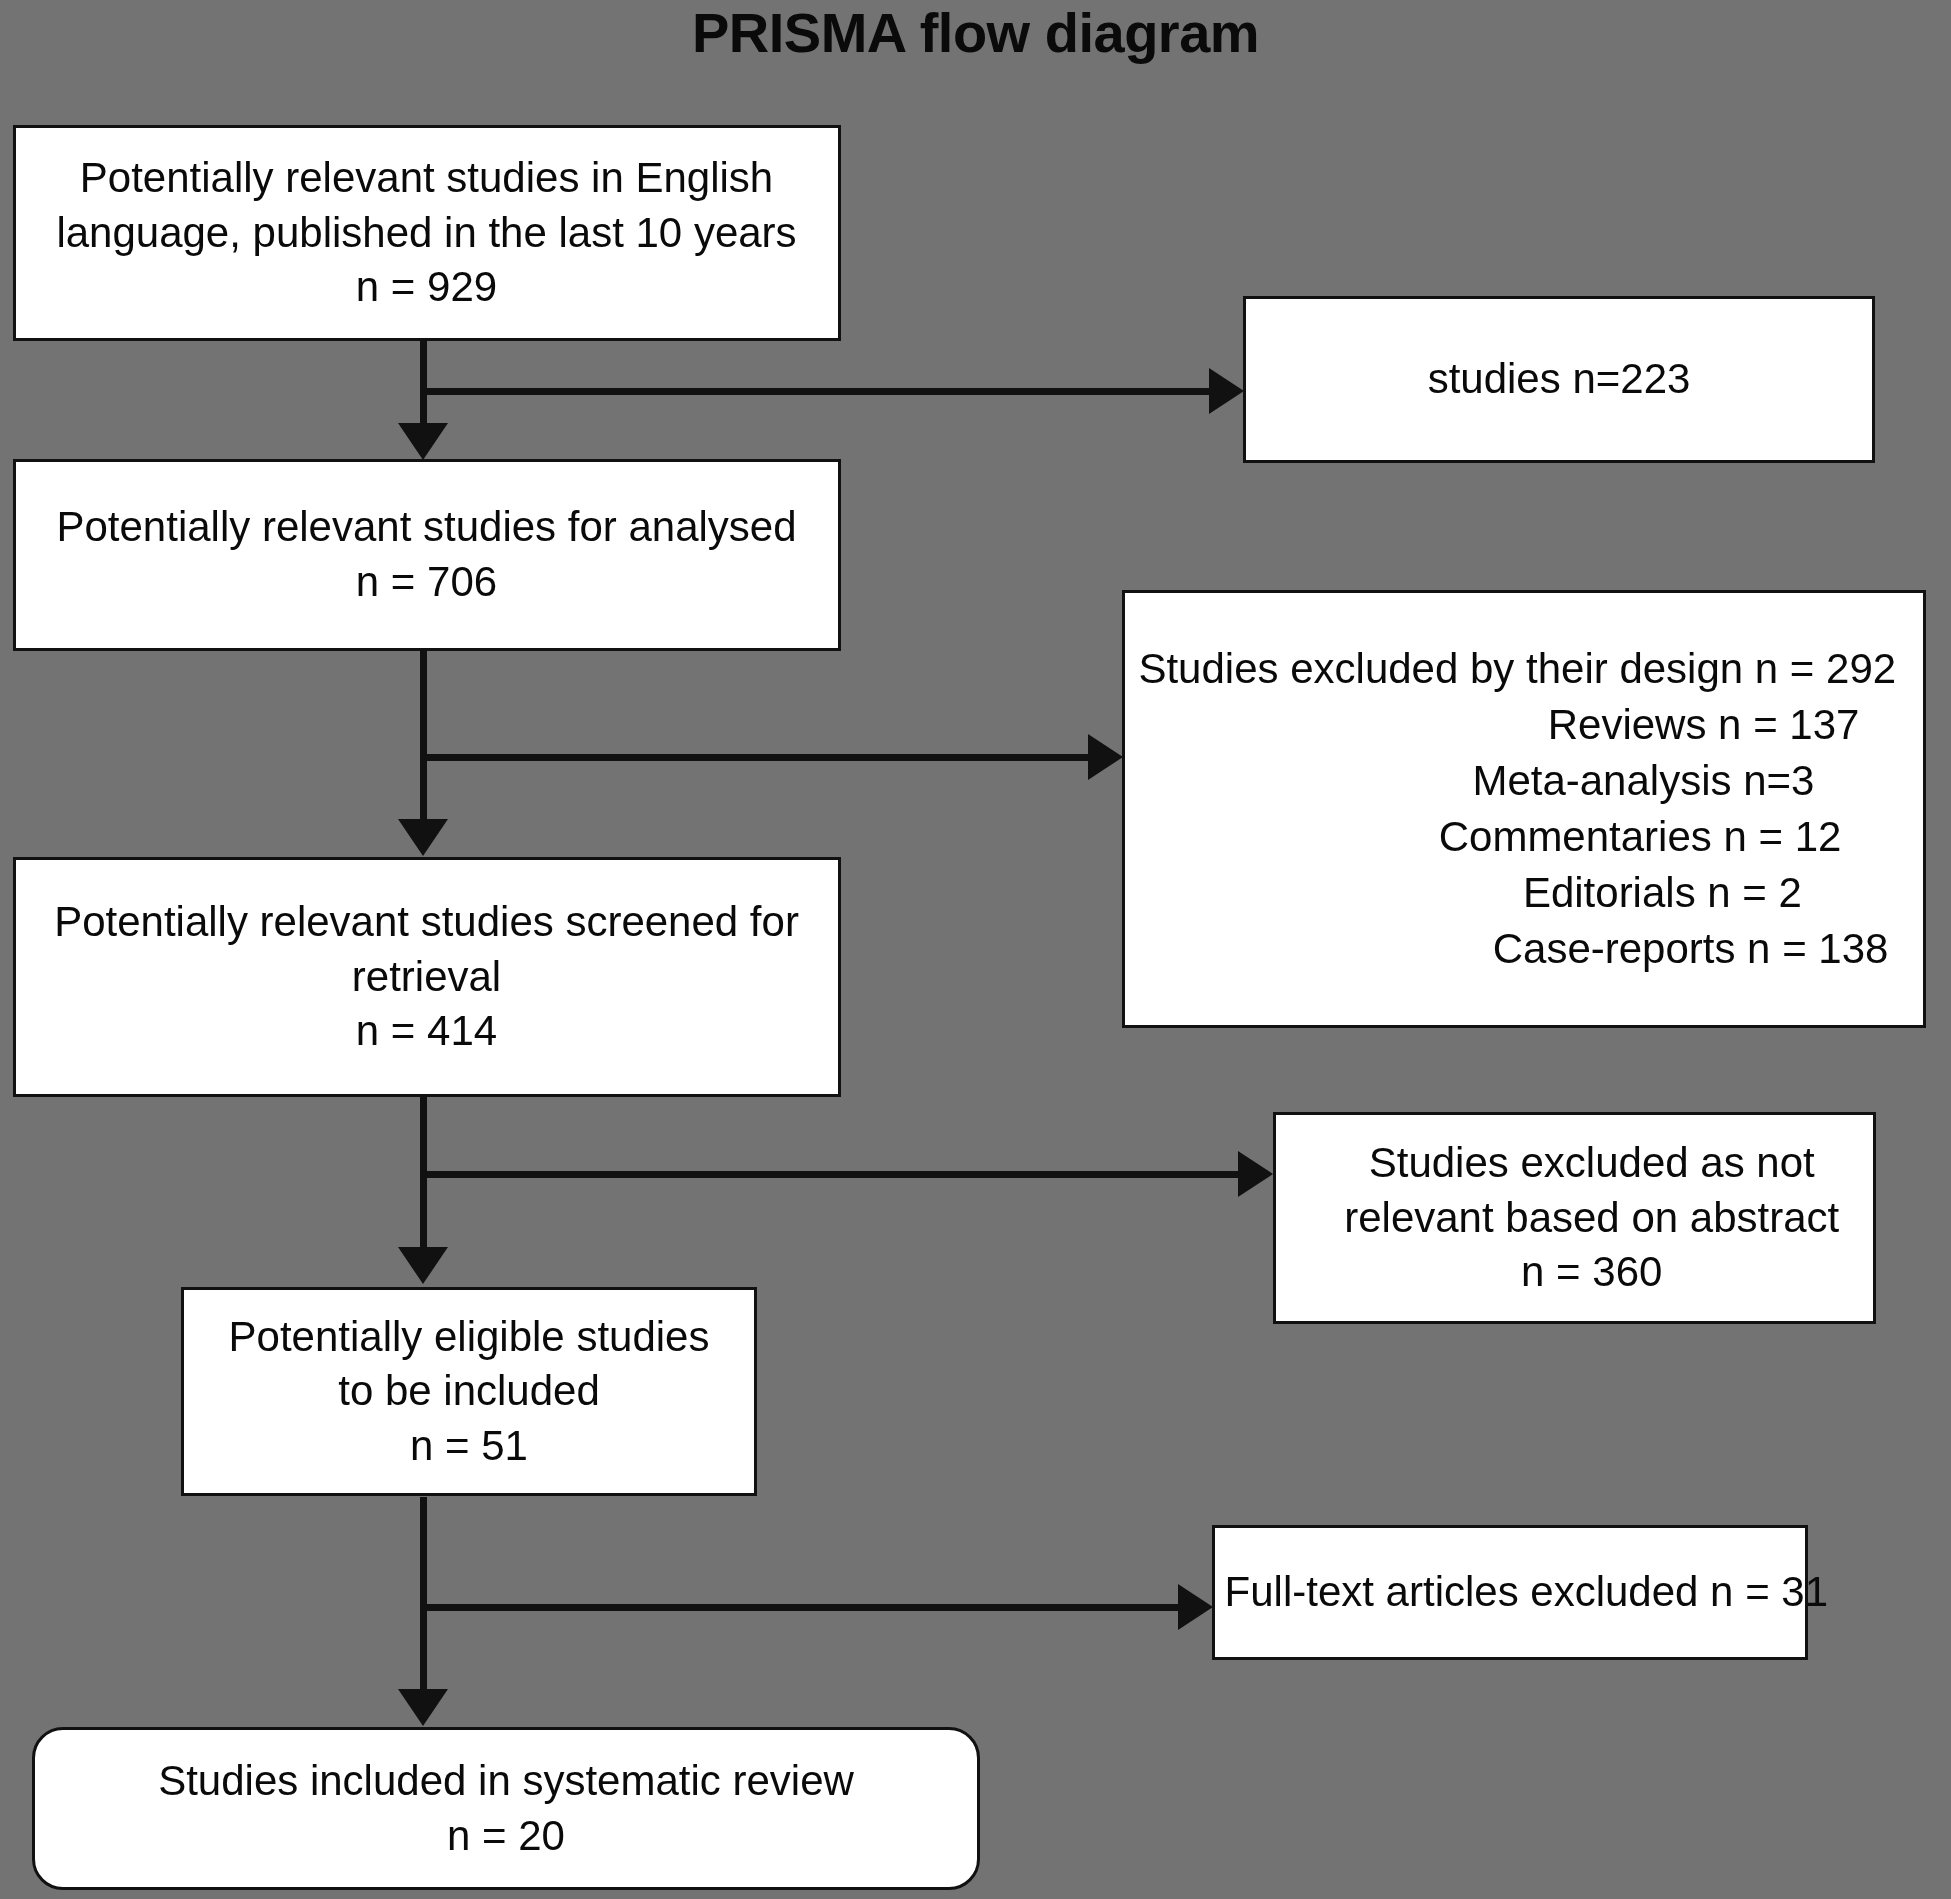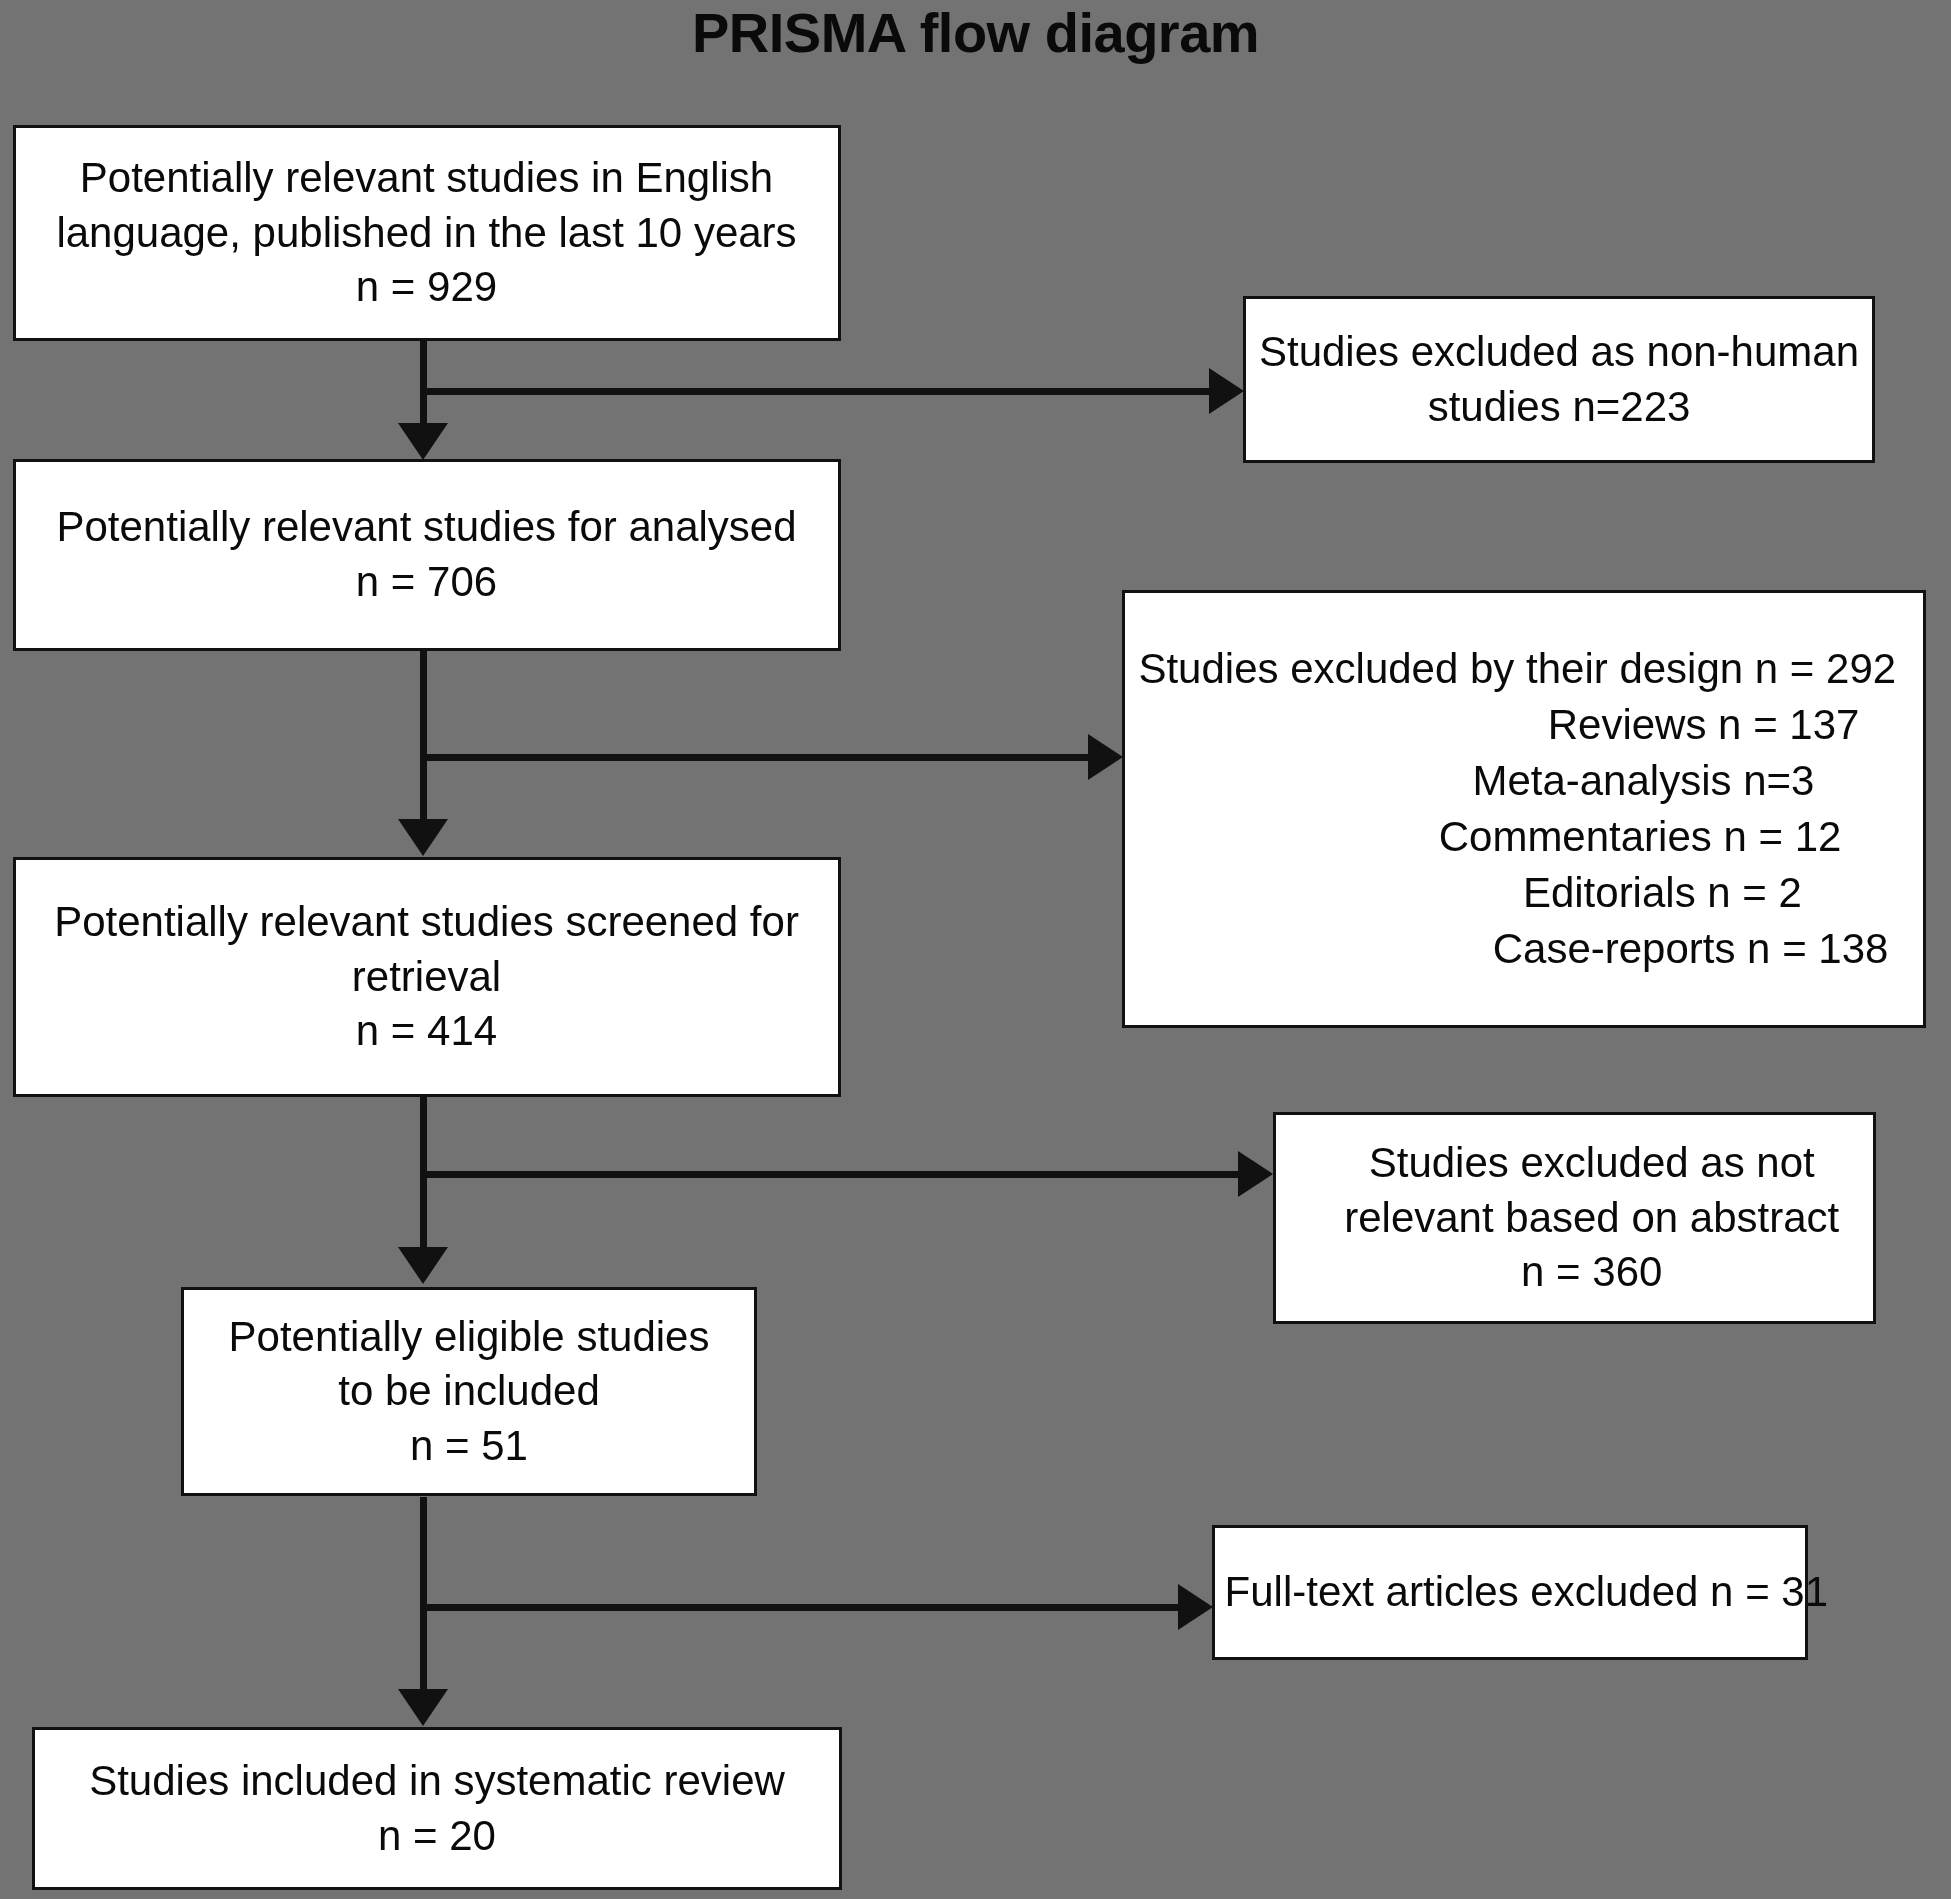--- a/index.html
+++ b/index.html
@@ -51,21 +51,21 @@
 
   
   #box-identified   { left:12.5px;   top:125px;  width:828px;  height:216px;align-items:center; }
   #box-nonhuman     { left:1243px; top:296px;  width:632px;  height:167px; }
   #box-analysed     { left:12.5px;   top:459px;  width:828px;  height:192px; }
   #box-design       { left:1122px; top:590px;  width:804px;  height:438px; }
   #box-screened     { left:12.5px;   top:857px;  width:828px;  height:240px; }
   #box-abstract     { left:1273px; top:1112px; width:603px;  height:212px;padding-left:44px; }
   #box-eligible     { left:181px;  top:1287px; width:576px;  height:209px; }
   #box-fulltext     { left:1212px; top:1525px; width:596px;  height:135px; }
-  #box-included     { left:32px;   top:1727px; width:810px;  height:163px; }
+  #box-included     { left:32px;   top:1727px; width:948px;  height:163px;border-radius:31px; }
 
   #box-design .line{ font-size:42px; line-height:1.33; }
   #box-design .line.l0{ text-align:left; padding-left:7.7px;}
   #box-design .line.l1{ text-align:right; padding-right:108px;}
   #box-design .line.l2{ text-align:right; padding-right:198px;}
   #box-design .line.l3{ text-align:right; padding-right:144px;}
   #box-design .line.l4{ text-align:right; padding-right:223px;}
   #box-design .line.l5{ text-align:right; padding-right:50px;}
 
   
@@ -94,21 +94,20 @@
 
   <div id="diagram-title">PRISMA flow diagram</div>
 
   <div class="node center" id="box-identified">
     <span class="line">Potentially relevant studies in English</span>
     <span class="line">language, published in the last 10 years</span>
     <span class="line">n = 929</span>
   </div>
 
   <div class="node center" id="box-nonhuman">
-    <span class="line">Studies excluded as non-human</span>
     <span class="line">studies n=223</span>
   </div>
 
   <div class="node center" id="box-analysed">
     <span class="line">Potentially relevant studies for analysed</span>
     <span class="line">n = 706</span>
   </div>
 
   <div class="node" id="box-design">
     <span class="line l0">Studies excluded by their design n = 292</span>

